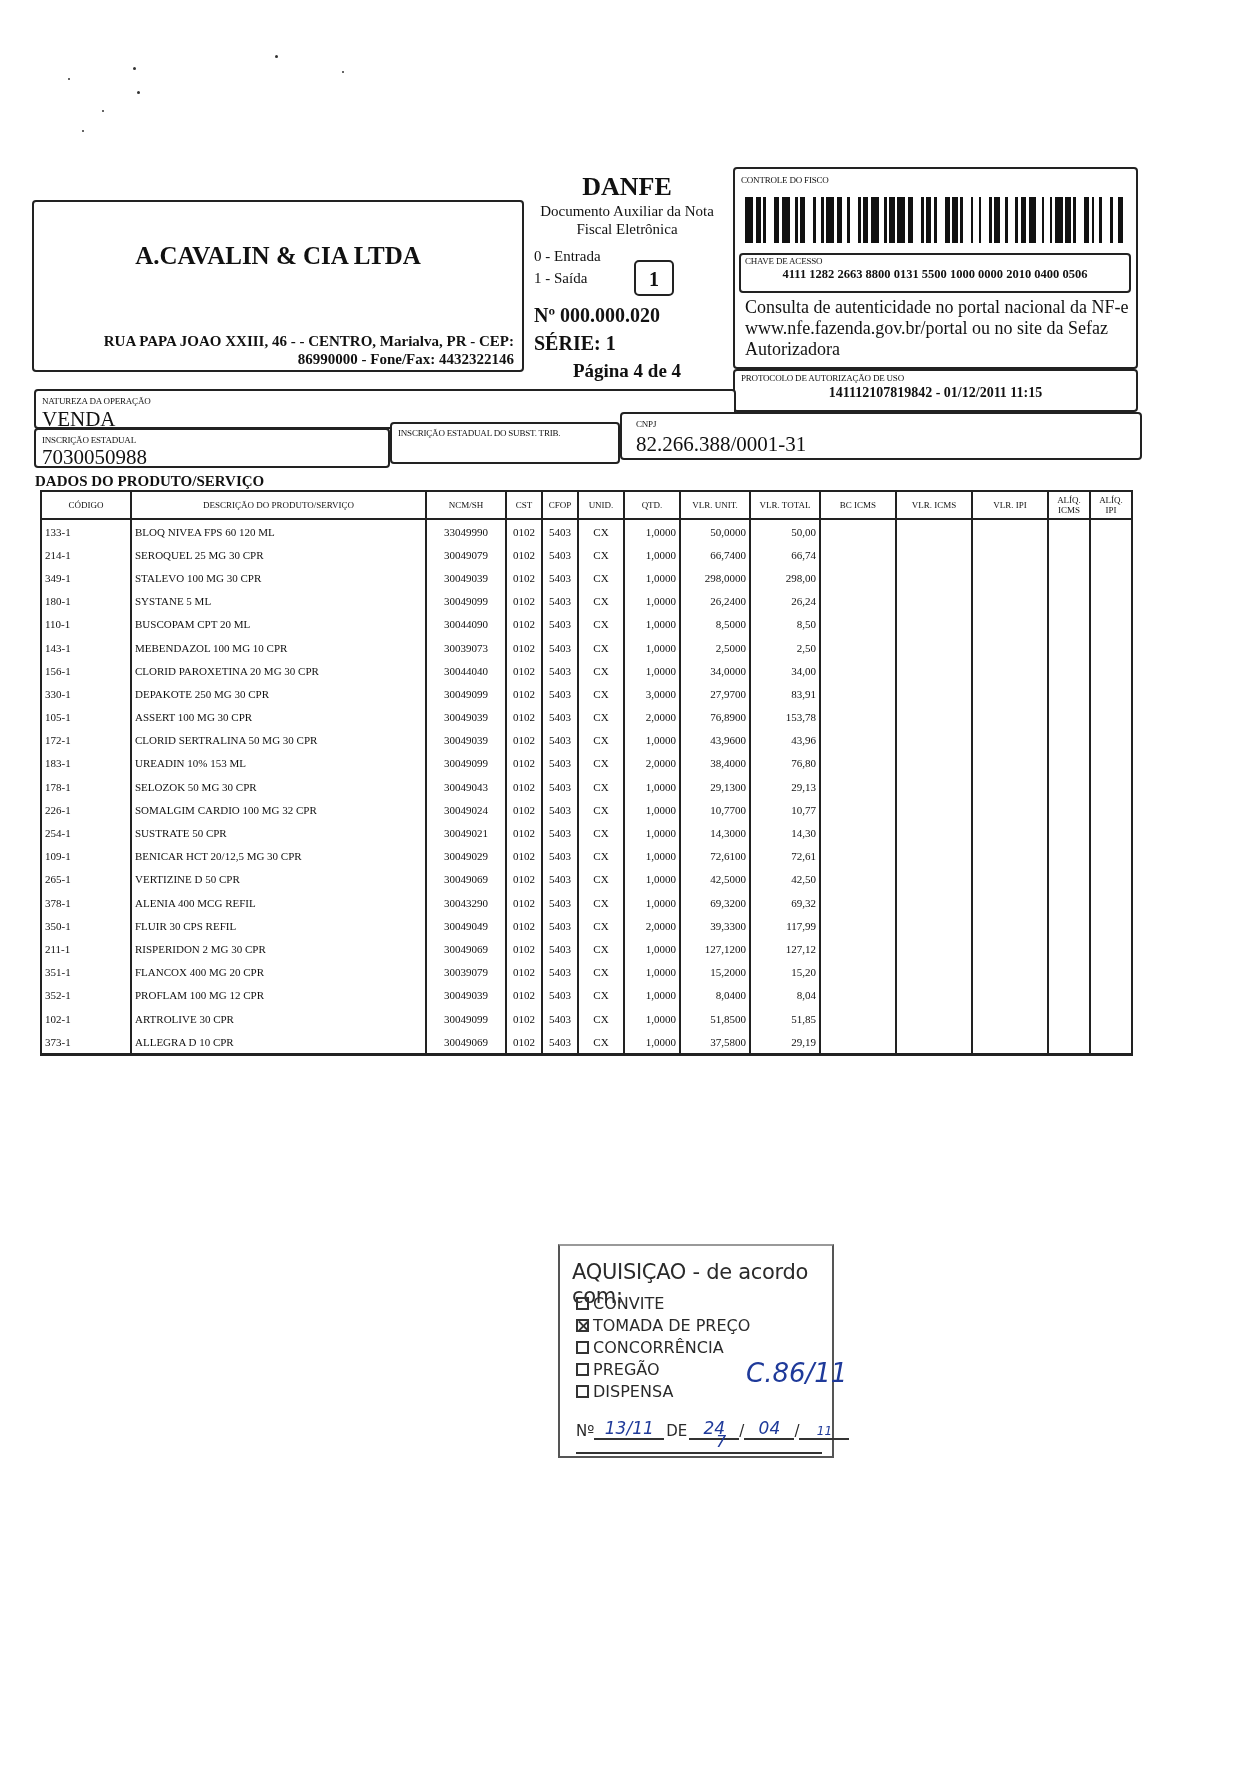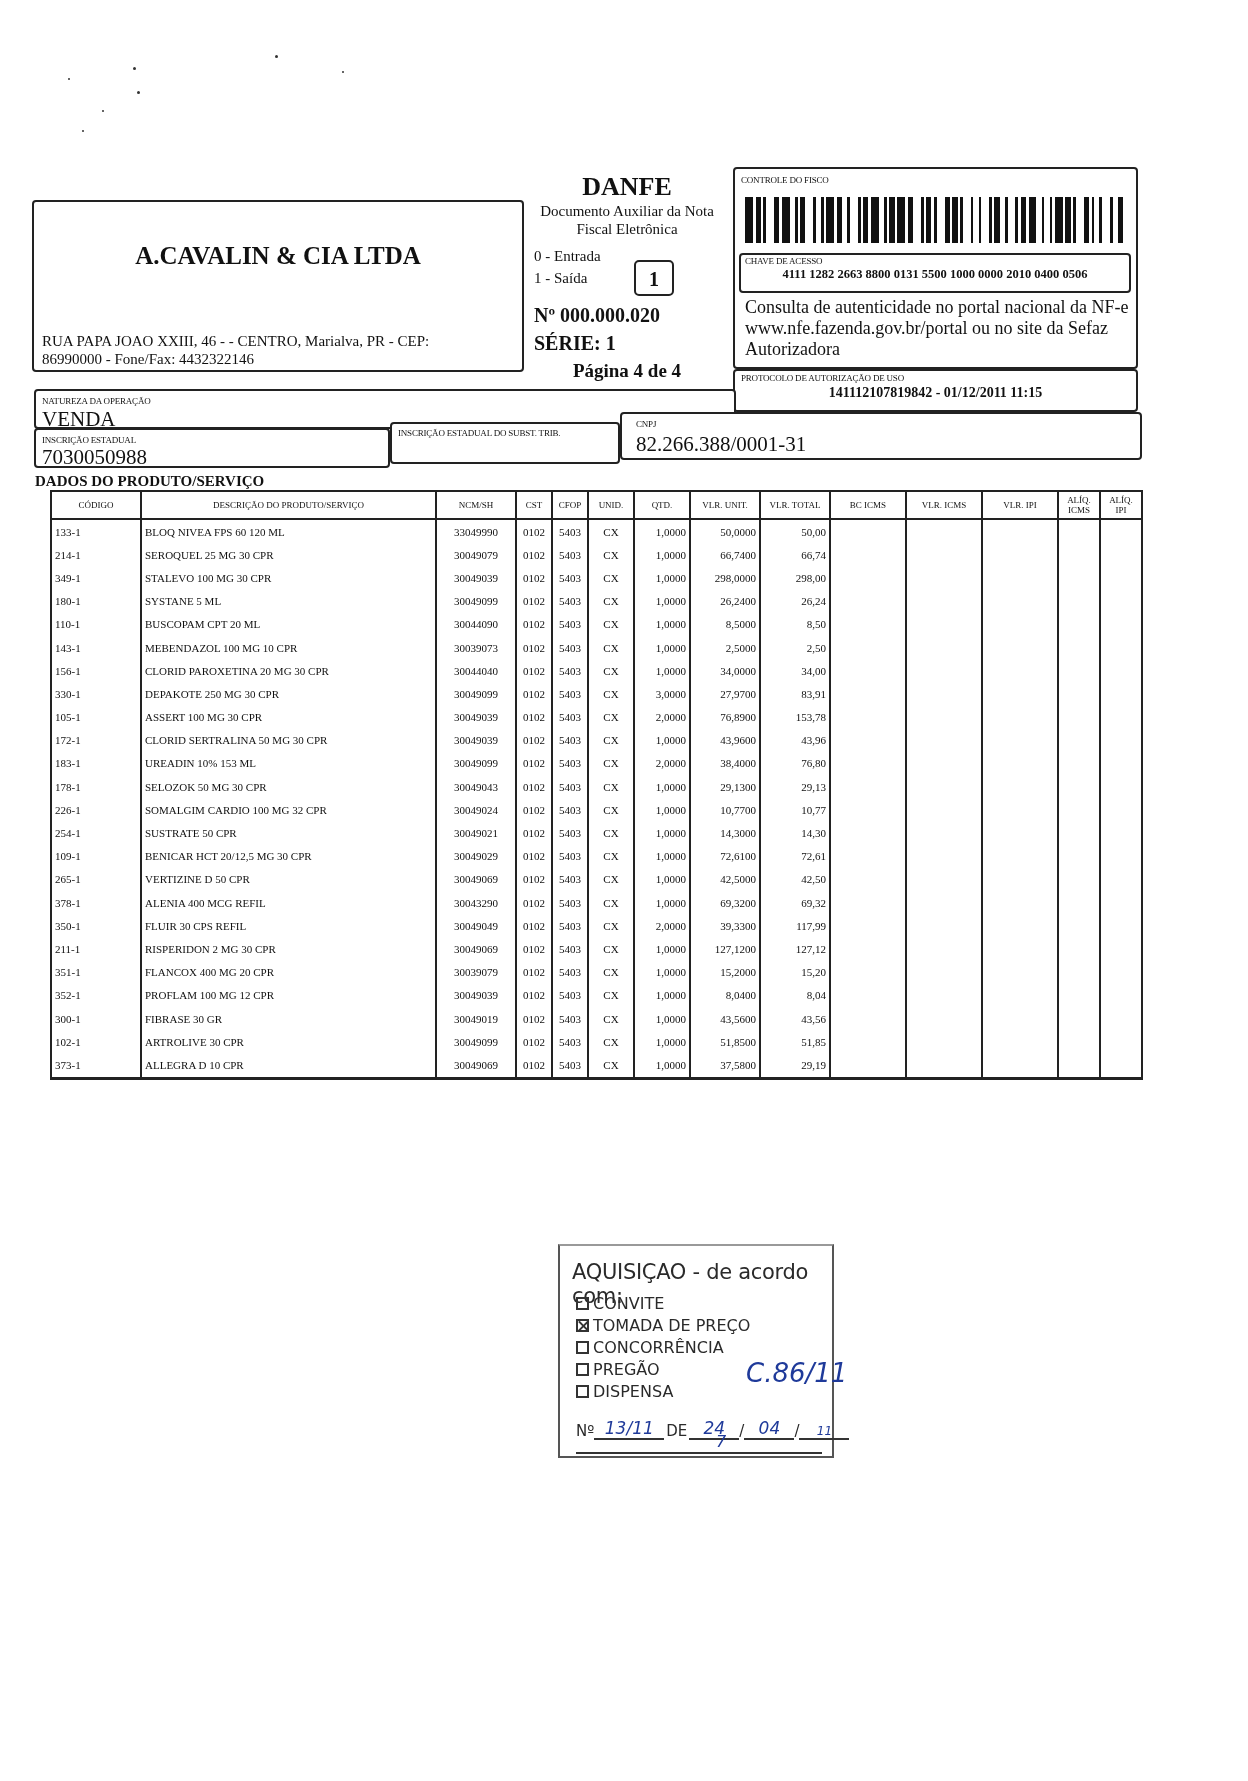--- a/index.html
+++ b/index.html
@@ -4,21 +4,21 @@
 <style>
   html, body { margin: 0; padding: 0; }
   body { width: 1248px; height: 1781px; background: #ffffff; position: relative; overflow: hidden; font-family: "Liberation Serif", serif; color: #111; }
   .abs { position: absolute; }
   .box { position: absolute; border: 2px solid #222; border-radius: 4px; background: #fff; box-sizing: border-box; }
   .lbl { font-size: 9px; text-transform: uppercase; letter-spacing: -0.2px; }
   .speck { position: absolute; width: 3px; height: 3px; background: #333; border-radius: 50%; }
 
   
   #emit-name { left: 0; width: 100%; top: 40px; text-align: center; font-size: 25px; font-weight: bold; }
-  #emit-addr { left: 8px; right: 8px; top: 130px; text-align: left; font-size: 15px; font-weight: normal; line-height: 18px; }
+  #emit-addr { left: 8px; right: 8px; top: 130px; text-align: right; font-size: 15px; font-weight: bold; line-height: 18px; }
 
   
   #danfe-title { left: 0; width: 100%; top: 0; text-align: center; font-size: 26px; font-weight: bold; }
   #danfe-sub { left: 0; width: 100%; top: 30px; text-align: center; font-size: 15px; line-height: 18px; }
   .io { font-size: 15px; left: 10px; }
   #io-box { left: 110px; top: 88px; width: 40px; height: 36px; border: 2px solid #222; border-radius: 5px; text-align: center; font-weight: bold; font-size: 20px; line-height: 34px; box-sizing: border-box; }
   #danfe-num { left: 10px; top: 132px; font-size: 20px; font-weight: bold; }
   #danfe-serie { left: 10px; top: 160px; font-size: 20px; font-weight: bold; }
   #danfe-page { left: 0; width: 100%; top: 188px; text-align: center; font-size: 19px; font-weight: bold; }
 
@@ -29,21 +29,21 @@
   #chave-val { left: 0; width: 100%; top: 12px; text-align: center; font-size: 12.5px; font-weight: bold; }
   #consulta { left: 10px; right: 6px; top: 138px; font-size: 18px; line-height: 21px; }
 
   #proto-val { left: 0; width: 100%; top: 14px; text-align: center; font-size: 14px; font-weight: bold; }
 
   .bigval { font-size: 21px; }
 
   #section-title { left: 35px; top: 473px; font-size: 15px; font-weight: bold; }
 
   
-  table#items { position: absolute; left: 50px; top: 490px; border-collapse: collapse; font-family: "Liberation Serif", serif; padding-left: 20px; }
+  table#items { position: absolute; left: 40px; top: 490px; border-collapse: collapse; font-family: "Liberation Serif", serif; padding-left: 20px; }
   #items th { border: 2px solid #222; font-size: 9px; font-weight: normal; height: 26px; padding: 0 2px; text-transform: uppercase; line-height: 10px; }
   #items td { border-left: 2px solid #222; border-right: 2px solid #222; font-size: 11px; height: 23.2px; padding: 0 3px; white-space: nowrap; }
   #items tbody tr:last-child td { border-bottom: 3px solid #222; }
   .c { text-align: center; }
   .r { text-align: right; }
   .l { text-align: left; }
   .desc { font-size: 11px; }
 
   
   #stamp { left: 558px; top: 1244px; width: 276px; height: 214px; border: 2px solid #555; border-top-color: #999; box-sizing: border-box; font-family: "DejaVu Sans", sans-serif; color: #2a2a2a; }
@@ -564,36 +564,20 @@
         <td class="r">1,0000</td>
         <td class="r">8,0400</td>
         <td class="r">8,04</td>
         <td class=""></td>
         <td class=""></td>
         <td class=""></td>
         <td class=""></td>
         <td class=""></td>
       </tr>
       <tr>
-        <td class="l">300-1</td>
-        <td class="l desc">FIBRASE 30 GR</td>
-        <td class="c">30049019</td>
-        <td class="c">0102</td>
-        <td class="c">5403</td>
-        <td class="c">CX</td>
-        <td class="r">1,0000</td>
-        <td class="r">43,5600</td>
-        <td class="r">43,56</td>
-        <td class=""></td>
-        <td class=""></td>
-        <td class=""></td>
-        <td class=""></td>
-        <td class=""></td>
-      </tr>
-      <tr>
         <td class="l">102-1</td>
         <td class="l desc">ARTROLIVE 30 CPR</td>
         <td class="c">30049099</td>
         <td class="c">0102</td>
         <td class="c">5403</td>
         <td class="c">CX</td>
         <td class="r">1,0000</td>
         <td class="r">51,8500</td>
         <td class="r">51,85</td>
         <td class=""></td>

